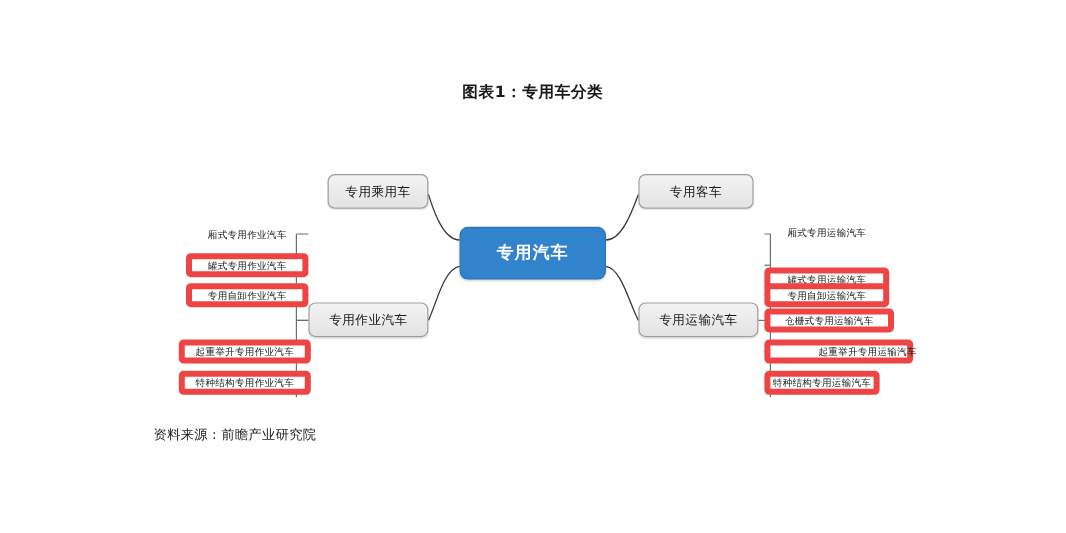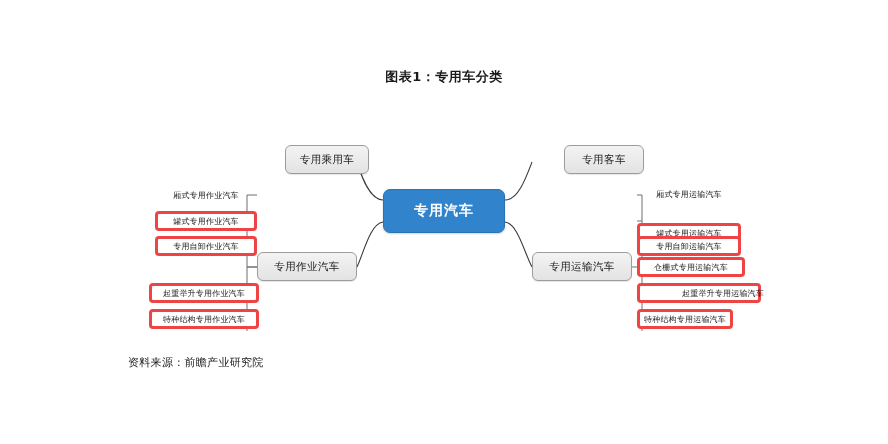--- a/index.html
+++ b/index.html
@@ -96,27 +96,25 @@
     color: #1a1a1a;
     font-size: 10.5px;
     letter-spacing: 0.4px;
     box-shadow: 0 1px 1px rgba(0,0,0,0.10);
   }
 
   .branch-pass {  
     left: 273px;
     top: 45px;
     width: 84px;
-    margin-left: 12px;
   }
   .branch-bus {   
     left: 532px;
     top: 45px;
-    width: 80px;
-    margin-left: 32px;
+    width: 96px;
   }
   .branch-work {  
     left: 257px;
     top: 152px;
     width: 100px;
   }
   .branch-trans { 
     left: 532px;
     top: 152px;
     width: 100px;
@@ -125,21 +123,21 @@
   
   .leaf {
     position: absolute;
     box-sizing: border-box;
     height: 20px;
     display: flex;
     align-items: center;
     justify-content: center;
     white-space: nowrap;
     background: #ffffff;
-    border: 3px solid #ef4444;
+    border: 5px solid #ef4444;
     border-radius: 4px;
     font-size: 8px;
     color: #1a1a1a;
     letter-spacing: 0.2px;
   }
   .leaf-left  { left: 155px; width: 102px; }
   .leaf-right { left: 637px; width: 104px; }
 
   
   .leaf-bare {

